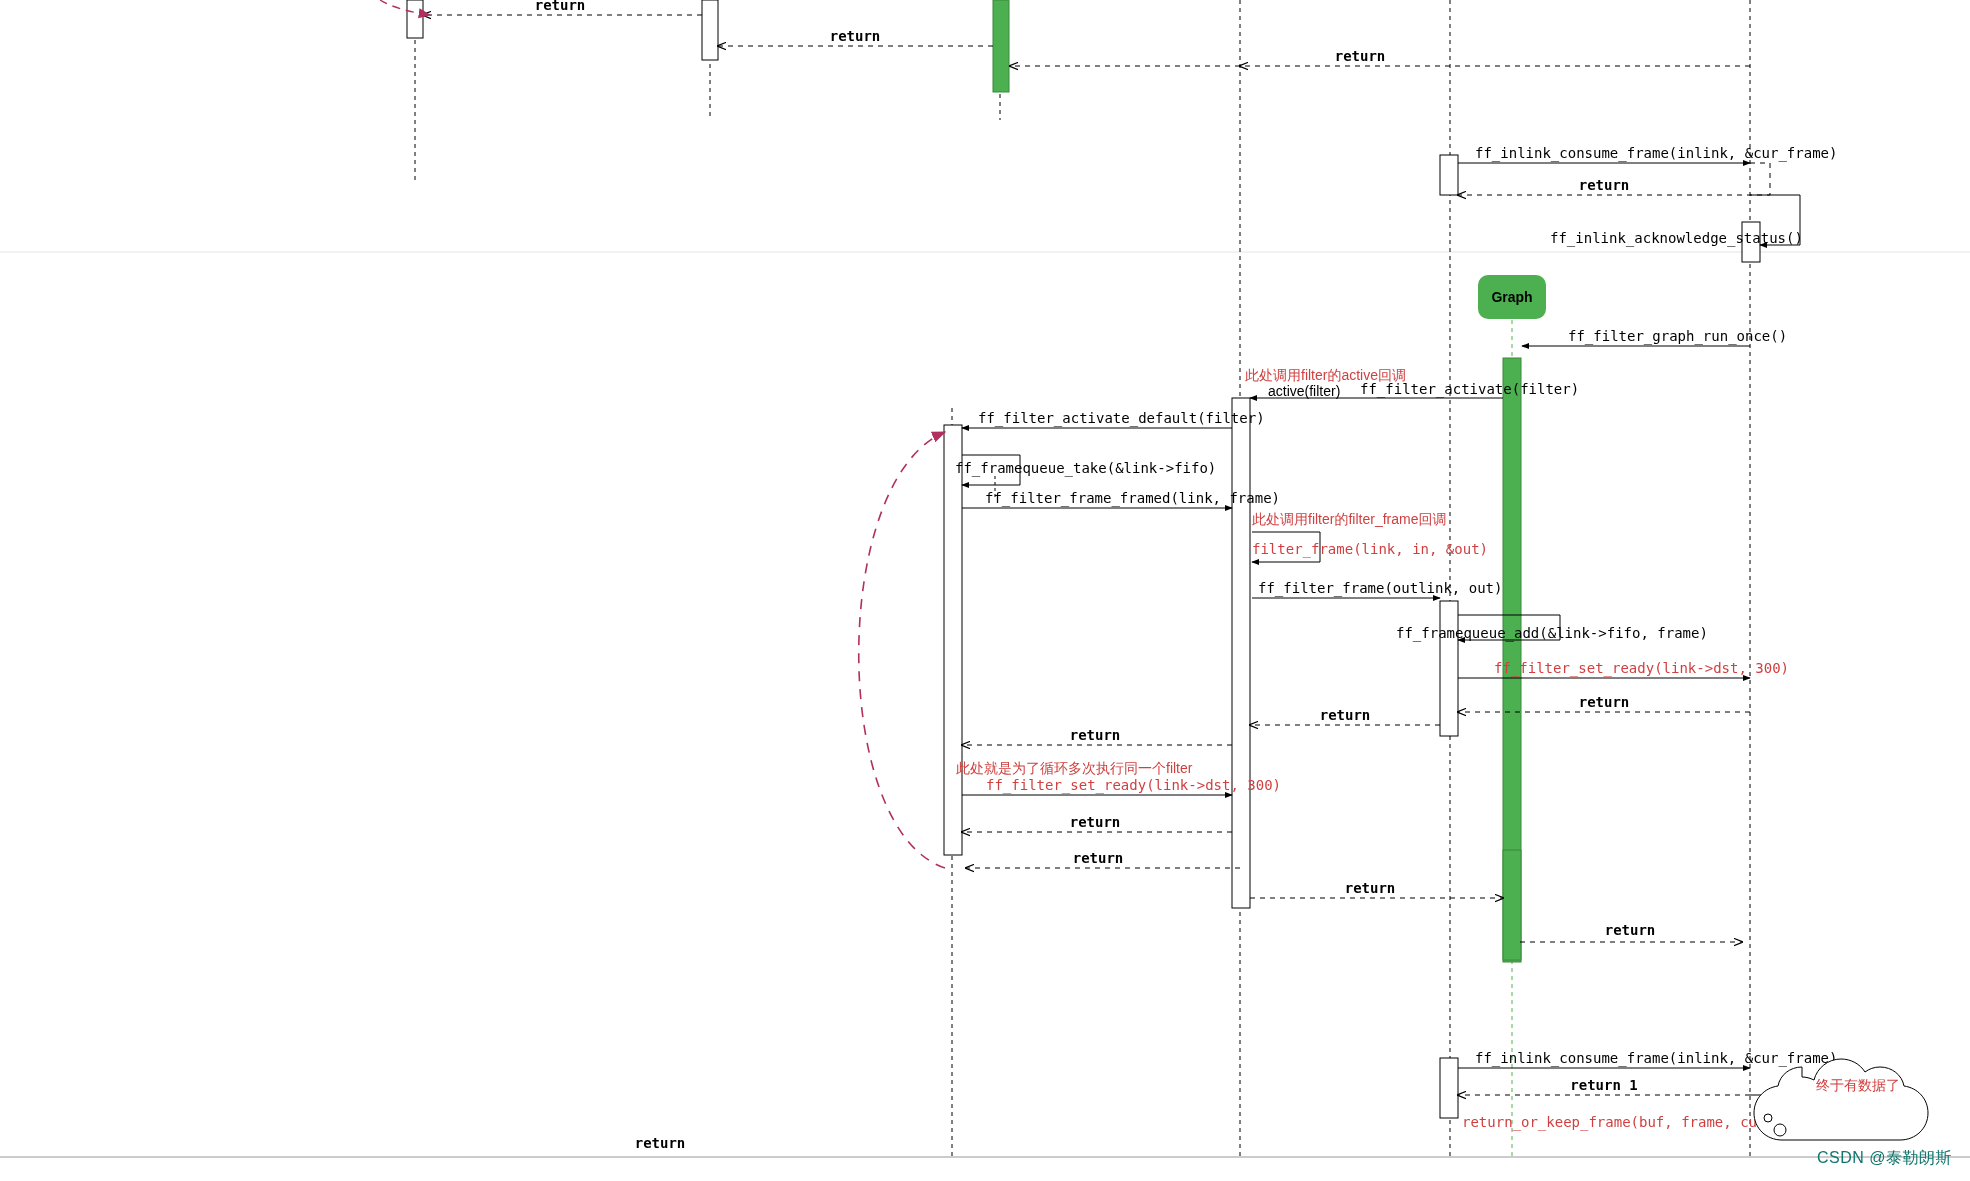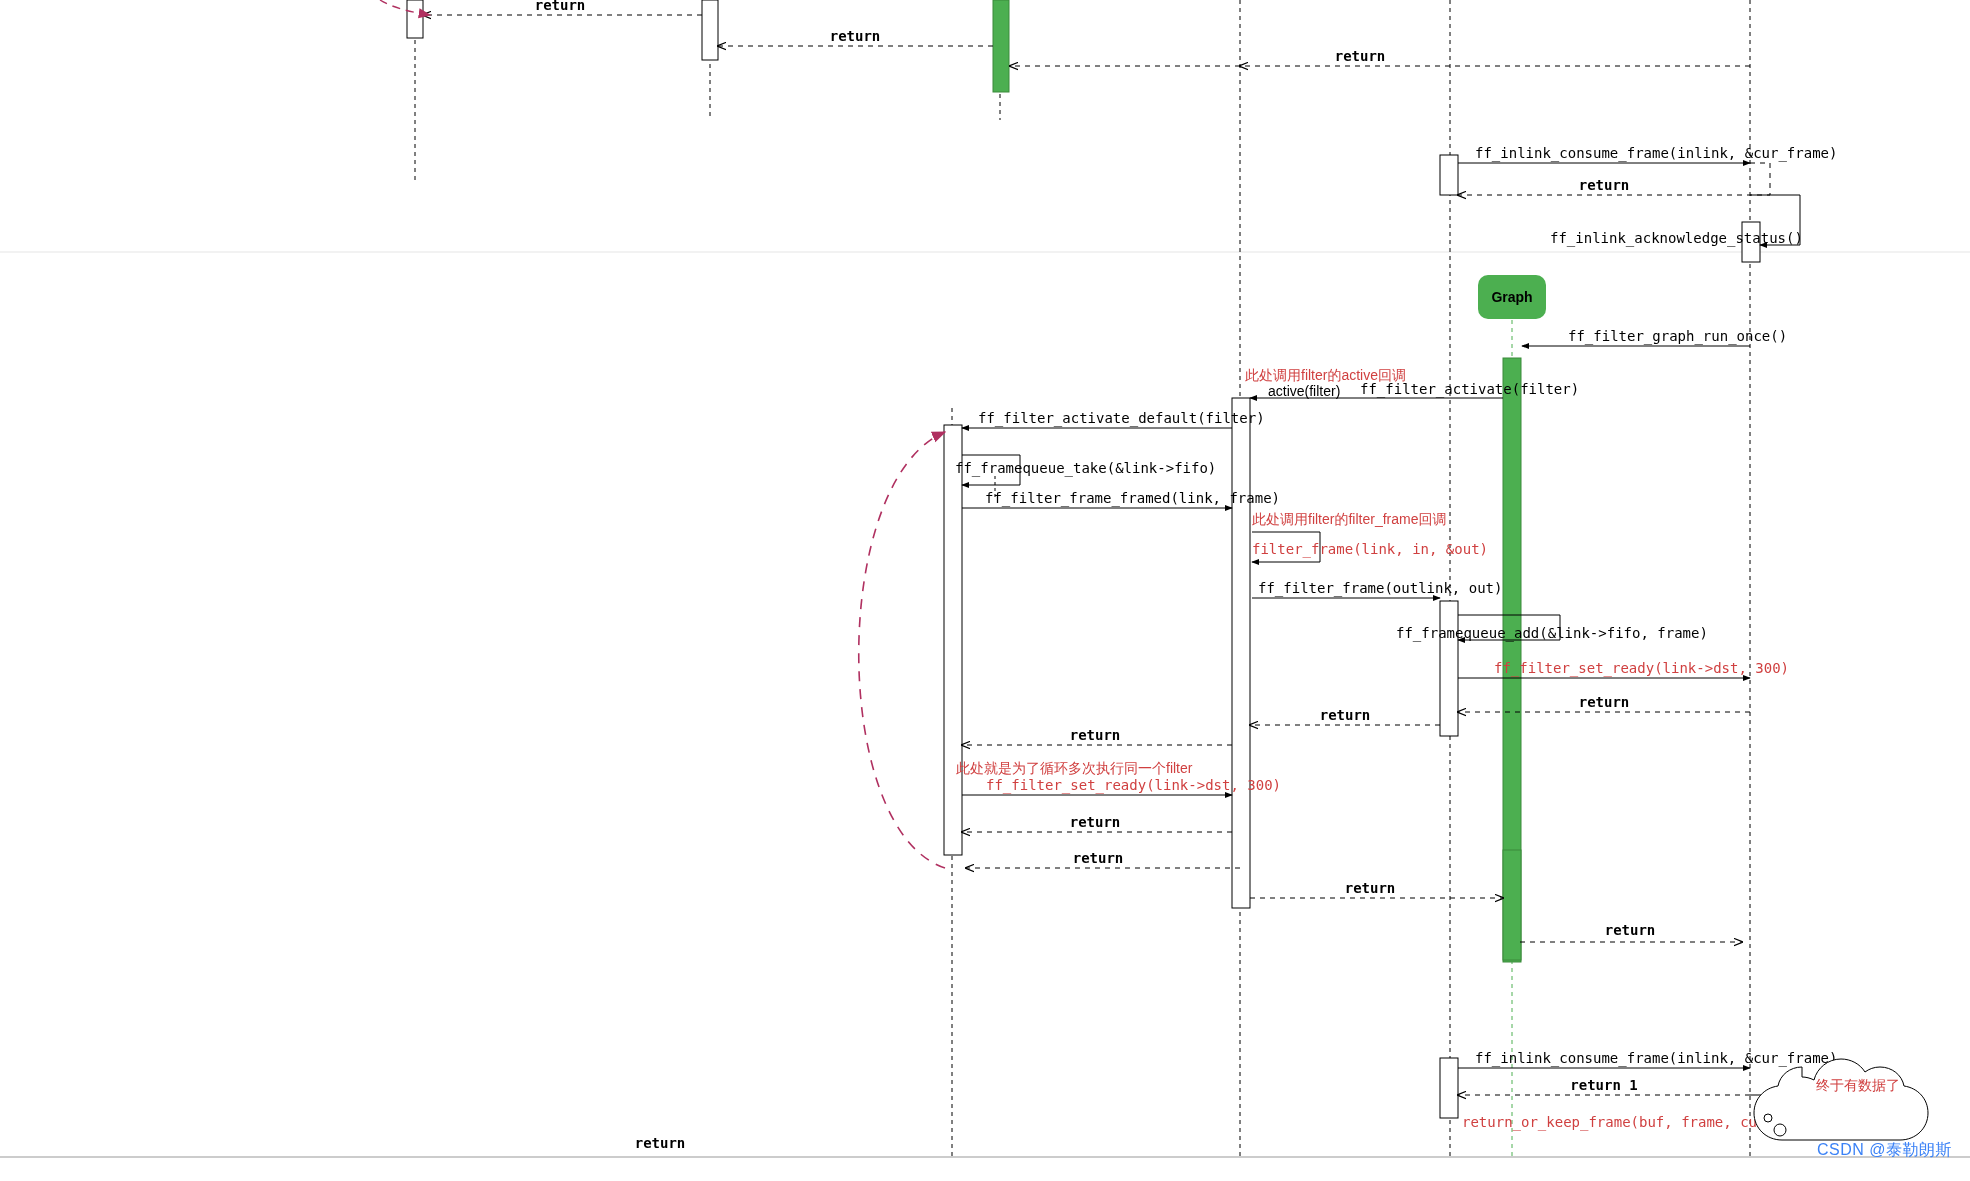--- a/index.html
+++ b/index.html
@@ -18,23 +18,23 @@
     fill: #000;
     font-family: monospace, "Courier New";
   }
   .msg-label.bold { font-weight: 600; }
   .msg-label.red  { fill: #d04040; }
   .msg-label.sans { font-family: "Helvetica Neue", Arial, sans-serif; }
   .note-red { fill: #d04040; font-size: 14px; font-family: "Helvetica Neue", Arial, sans-serif; }
   .watermark {
     position: absolute;
     right: 18px;
-    bottom: 20px;
+    bottom: 12px;
     font-size: 16px;
-    color: #3b82f6;
+    color: #0f766e;
     letter-spacing: 0.5px;
     pointer-events: none;
   }
 </style>
 </head>
 <body>
 
 <svg width="1970" height="1181" viewBox="0 0 1970 1181">
   <defs>
     <marker id="ah-solid" viewBox="0 0 10 10" refX="9" refY="5" markerWidth="8" markerHeight="8" orient="auto">

